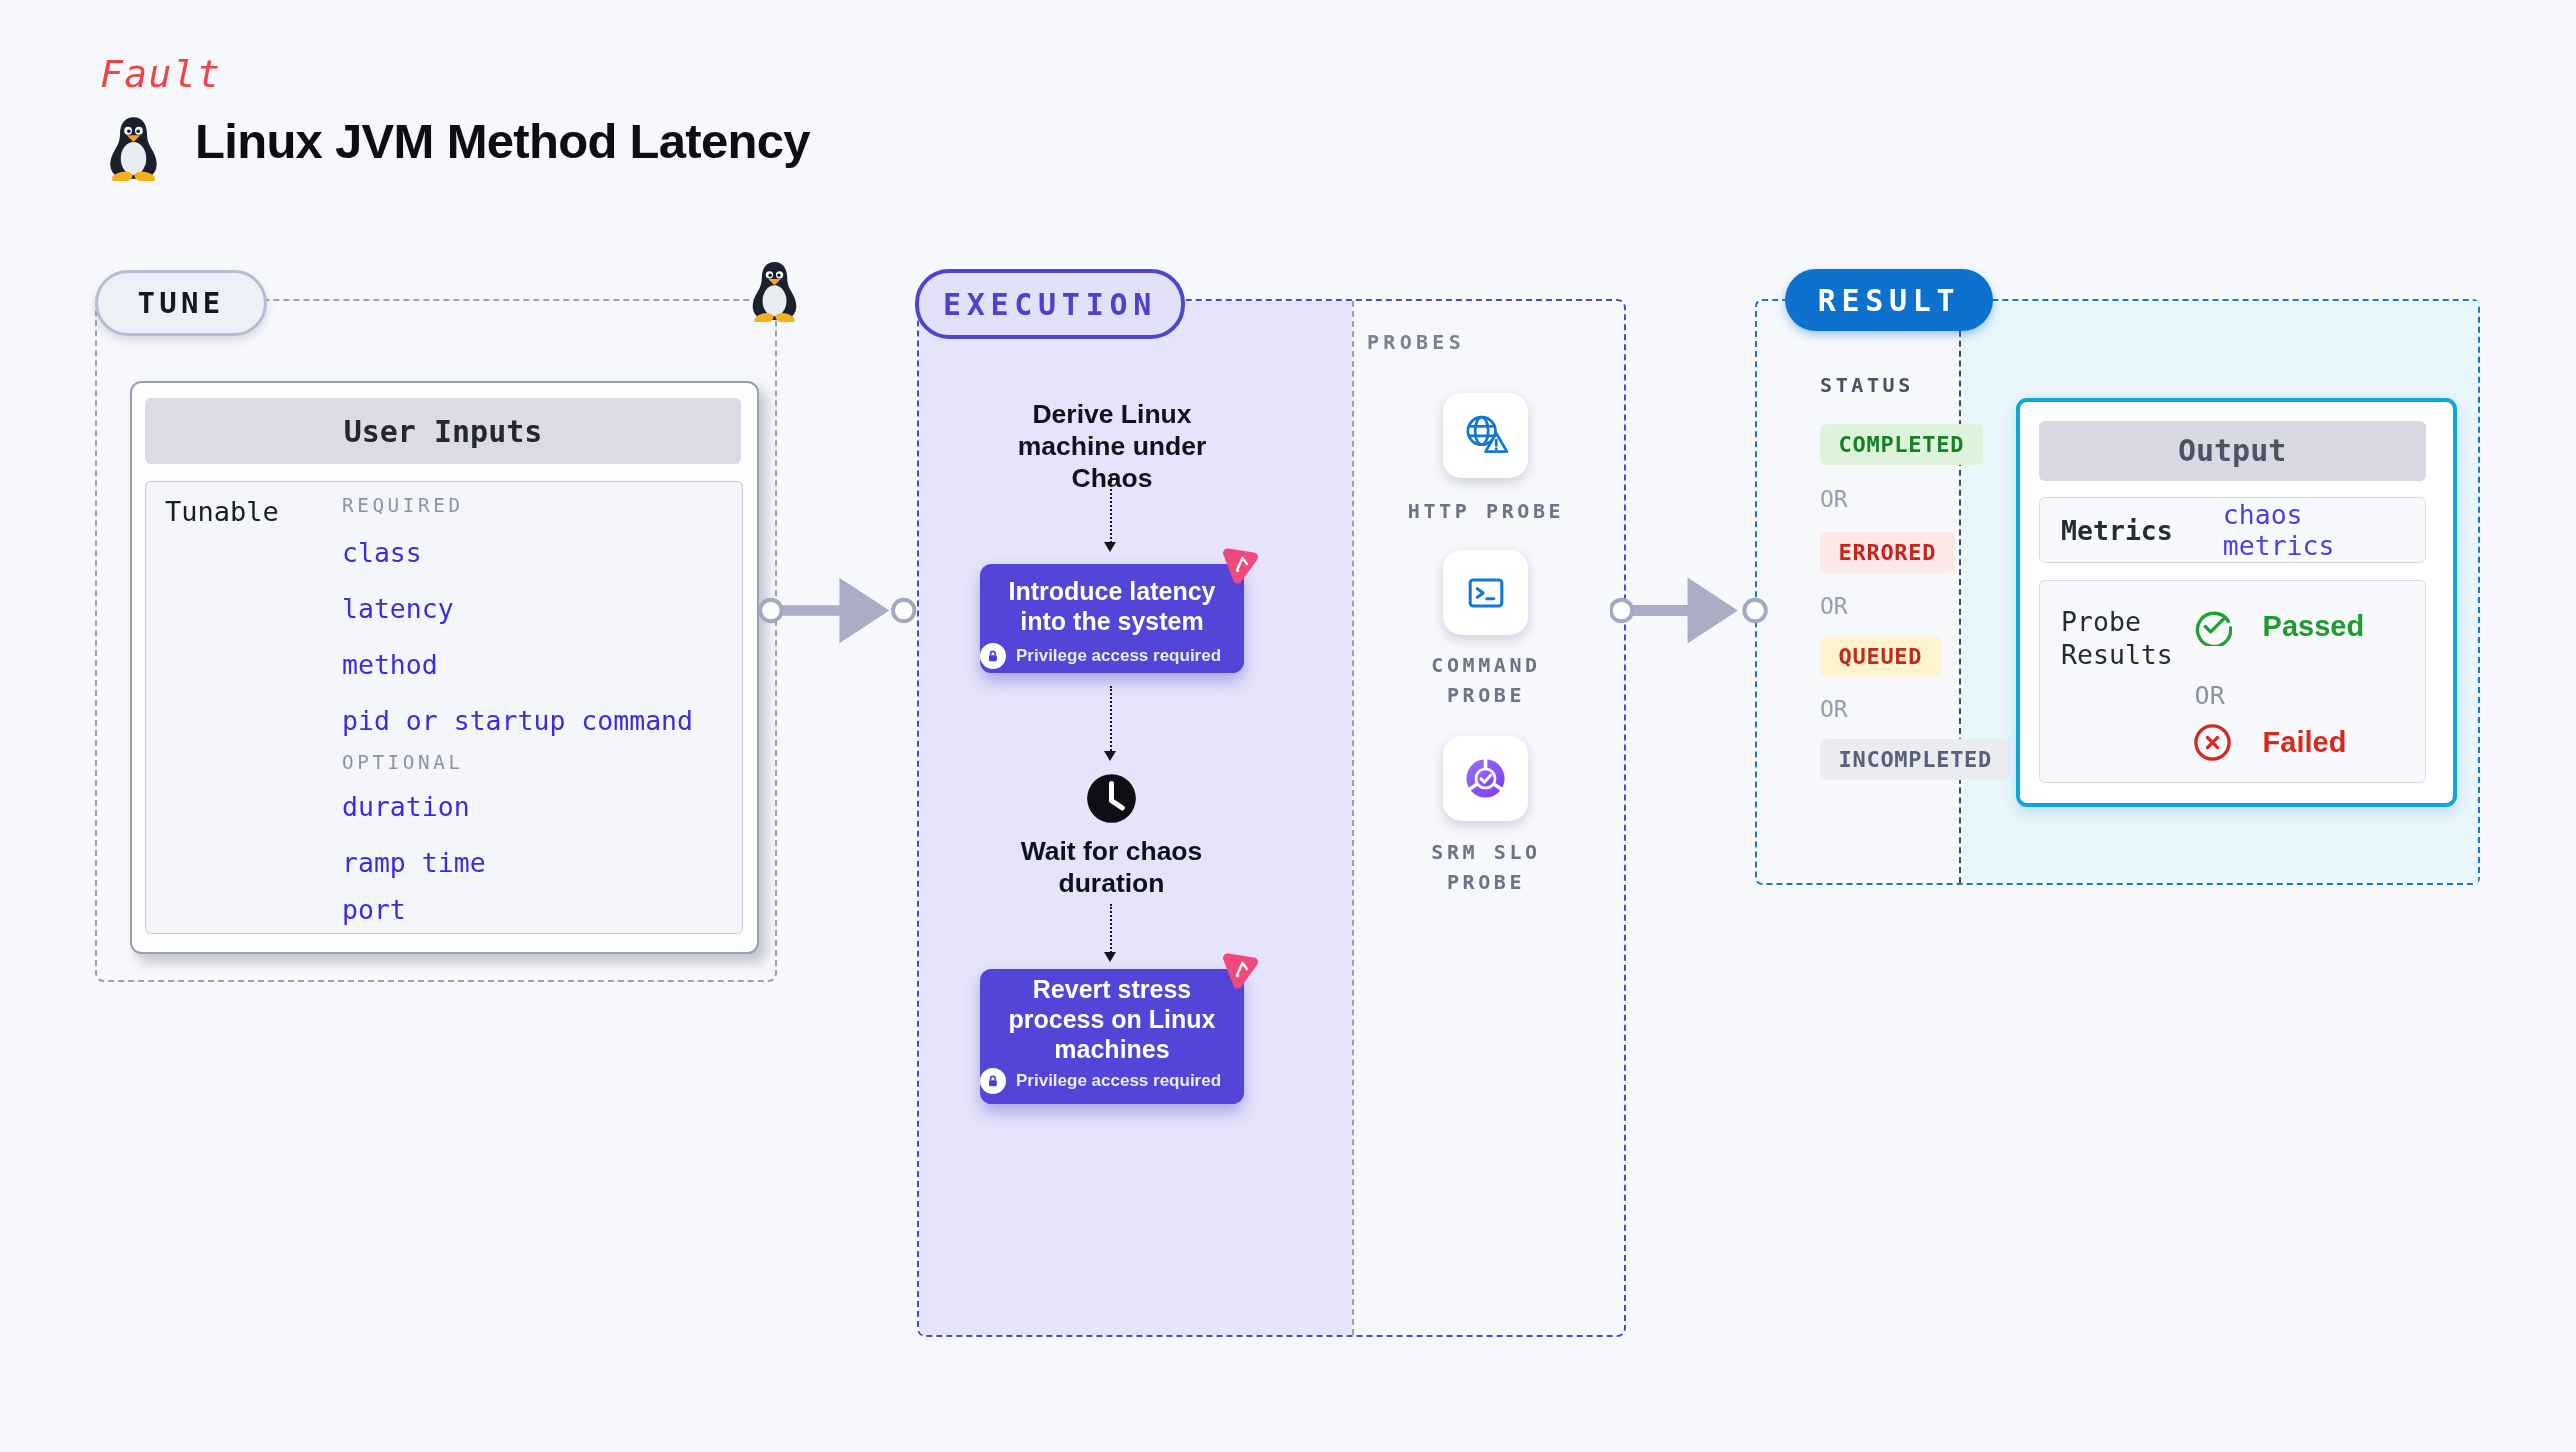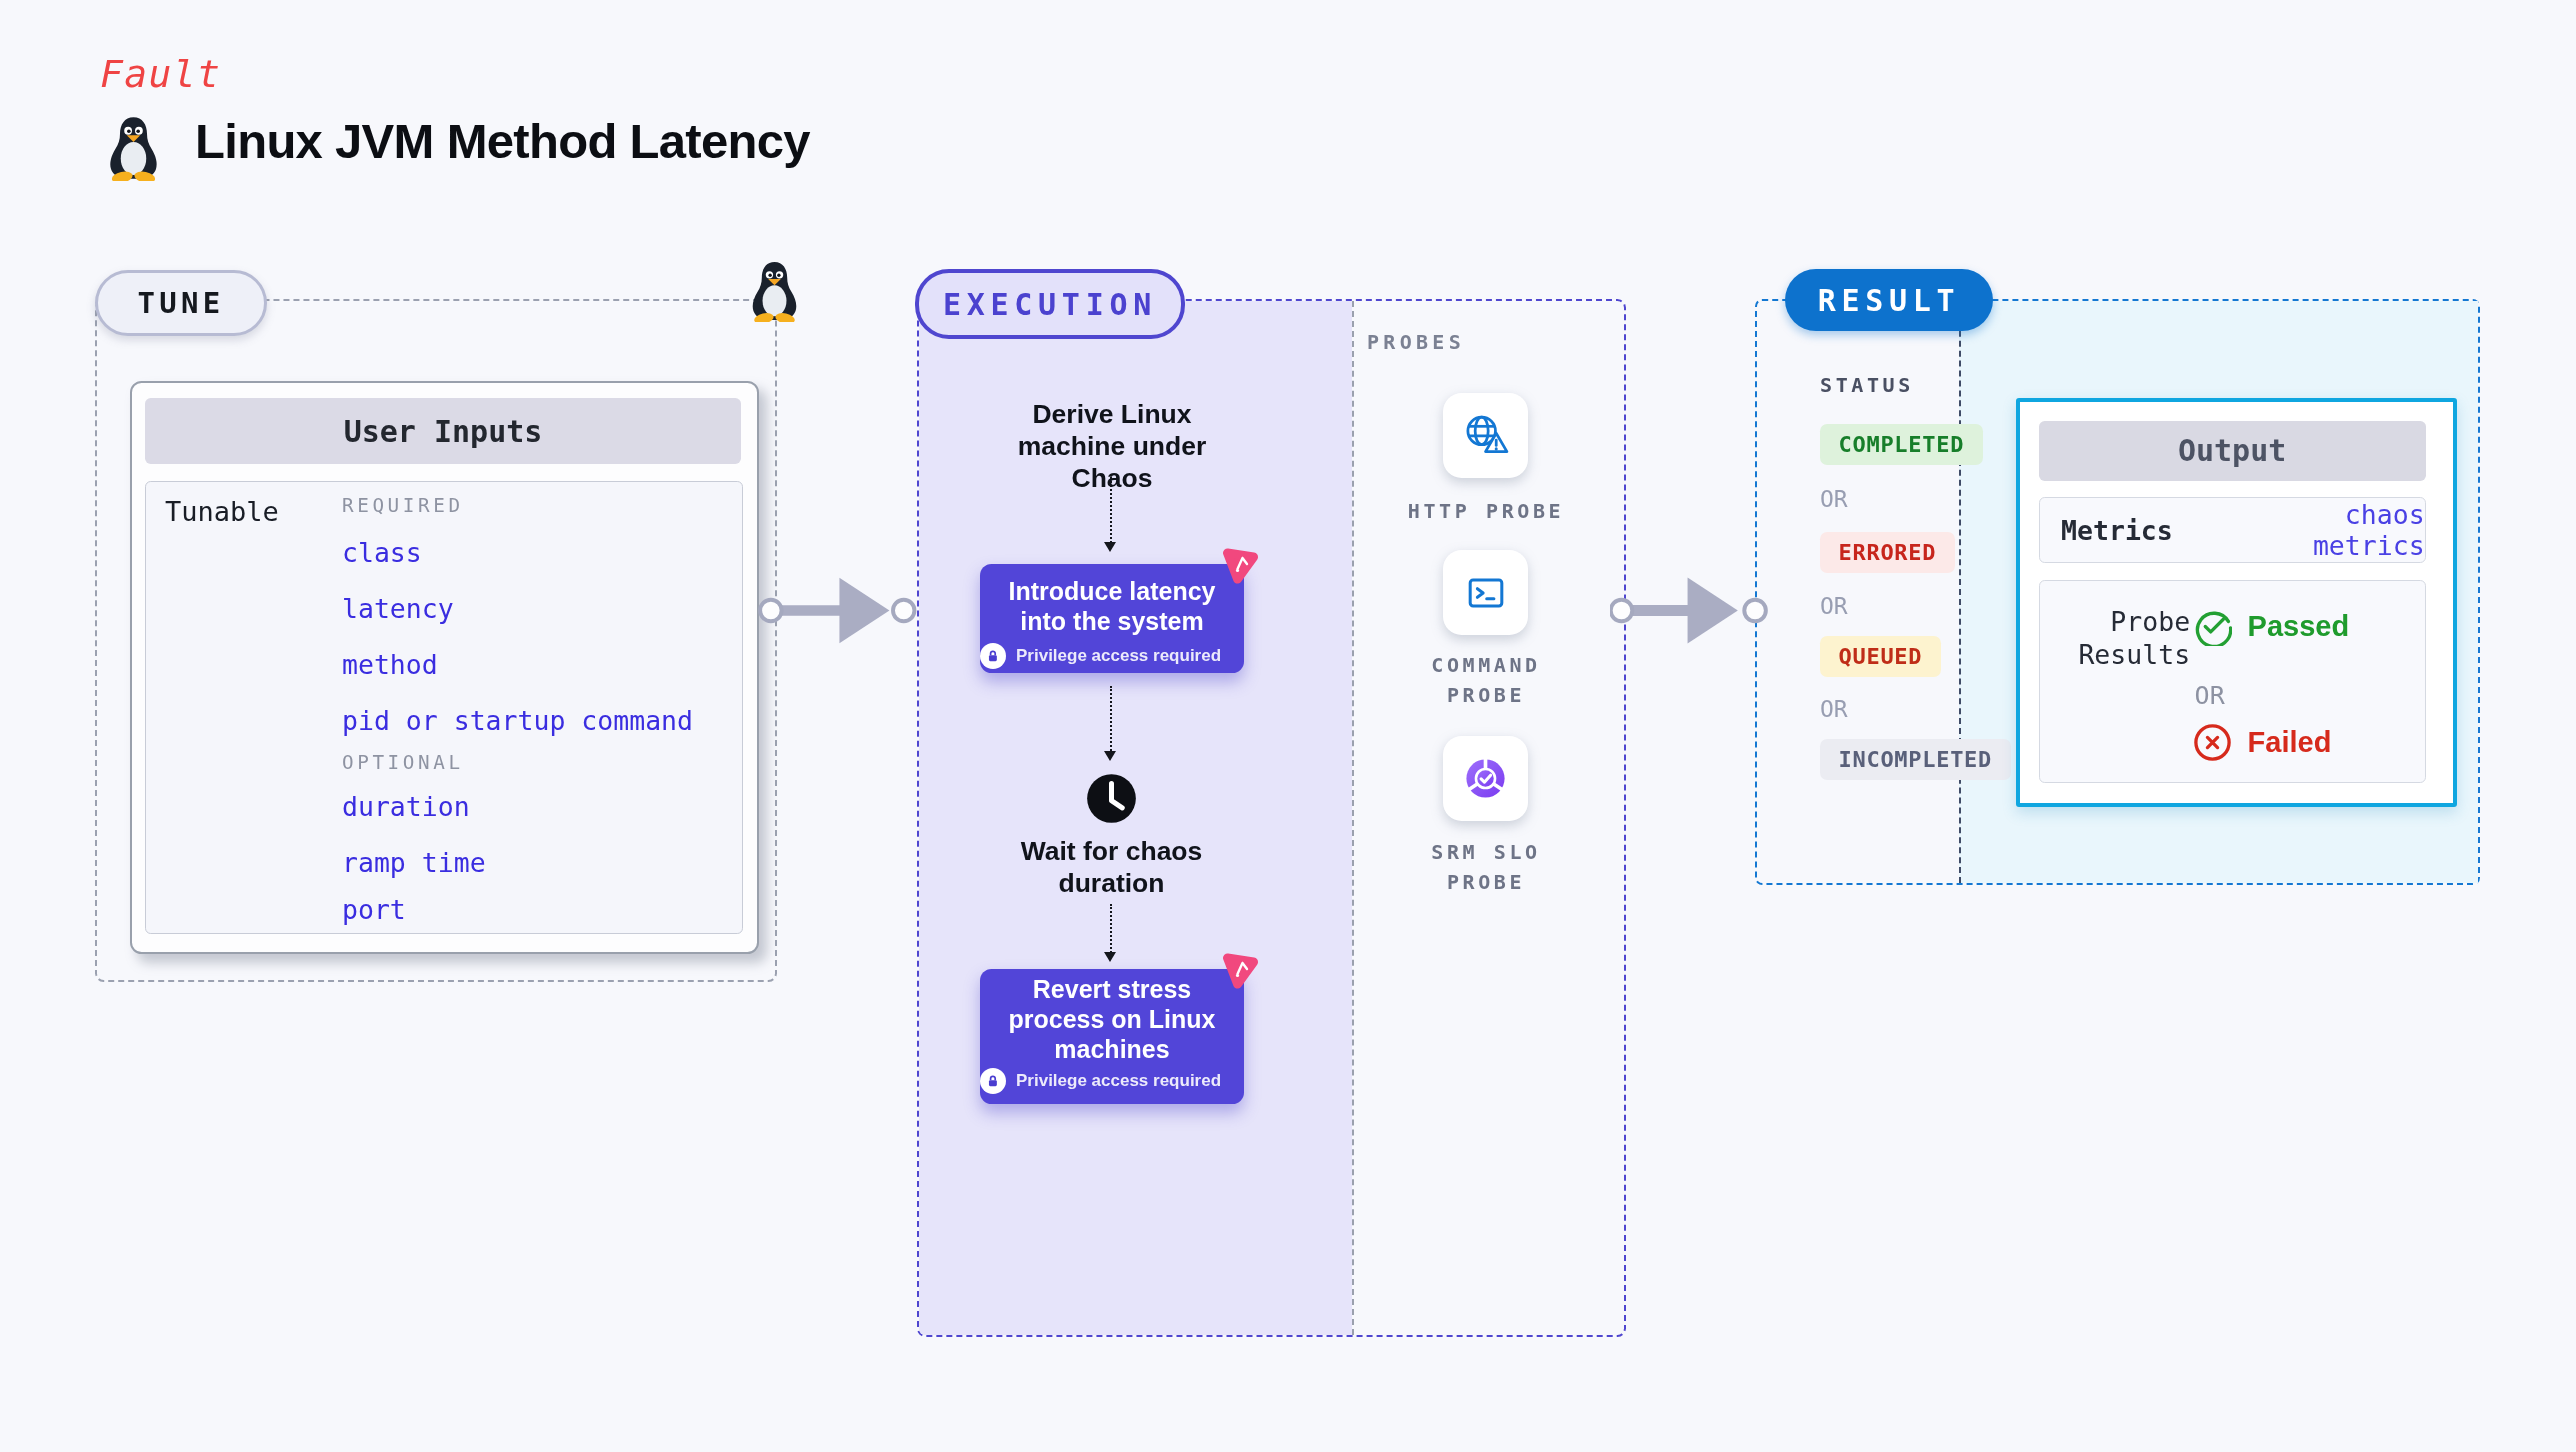--- a/index.html
+++ b/index.html
@@ -71,32 +71,32 @@
   .status-heading{left:1820px;top:373px;font-size:20px;font-weight:bold;letter-spacing:3.6px;color:#4a5063;z-index:4;}
   .badge{left:1820px;display:inline-block;padding:7.9px 18.6px;border-radius:7.2px;
          font-size:22px;font-weight:bold;letter-spacing:0.7px;z-index:4;}
   .b-completed{color:#177e2a;background:#def2dc;}
   .b-errored{color:#c7251c;background:#fce9e8;}
   .b-queued{color:#bf2d18;background:#fdf3cf;}
   .b-incompleted{color:#59607a;background:#ebecf2;}
   .or-label{left:1820px;font-size:23px;color:#989eb2;z-index:4;}
 
   .output-card{left:2016px;top:398px;width:433px;height:401px;background:#ffffff;
-               border:4.3px solid #0fa6e0;border-radius:3px;z-index:4;
-               box-shadow:0 5.7px 14.3px rgba(40,140,190,.22);text-align:right;}
+               border:4.3px solid #0fa6e0;border-radius:11px;z-index:4;
+               box-shadow:0 5.7px 14.3px rgba(40,140,190,.22);}
   .out-header{left:18.6px;top:18.6px;width:387px;height:60px;background:#d9d9e3;border-radius:5.7px;
               display:flex;align-items:center;justify-content:center;
               font-size:30px;font-weight:bold;color:#4d5364;}
   .out-row{left:18.6px;width:387px;background:#f8f9fd;border:1.4px solid #d5d9e2;border-radius:5.7px;box-sizing:border-box;}
   .metrics-row{top:95px;height:66px;display:flex;align-items:center;}
   .metrics-label{font-size:26.5px;color:#262b36;margin-left:21.5px;font-weight:bold;}
   .metrics-value{font-size:26.5px;color:#4a41e4;margin-left:50px;}
   .probe-row{top:178px;height:203px;}
   .probe-res-label{position:absolute;left:21.5px;top:24px;width:129px;font-size:26.5px;line-height:33px;color:#262b36;}
-  .res-line{position:absolute;display:flex;align-items:center;gap:16px;}
+  .res-line{position:absolute;display:flex;align-items:center;gap:31px;}
   .passed-text{font-size:29px;font-weight:bold;color:#1f9b2d;}
   .failed-text{font-size:29px;font-weight:bold;color:#d62a1c;}
   .out-or{position:absolute;left:155px;top:100px;font-size:25px;color:#8d92a2;}
 </style>
 </head>
 <body style="background: rgb(247, 248, 252);">
 
 <div class="abs kicker">Fault</div>
 
 <svg class="abs" style="left:102px;top:115px" width="63" height="66" viewBox="0 0 40 44">

